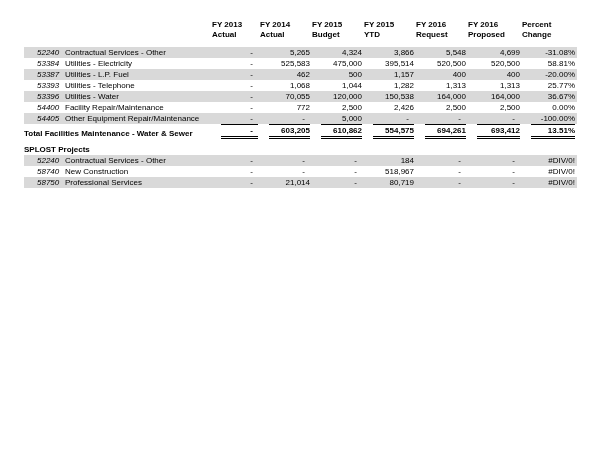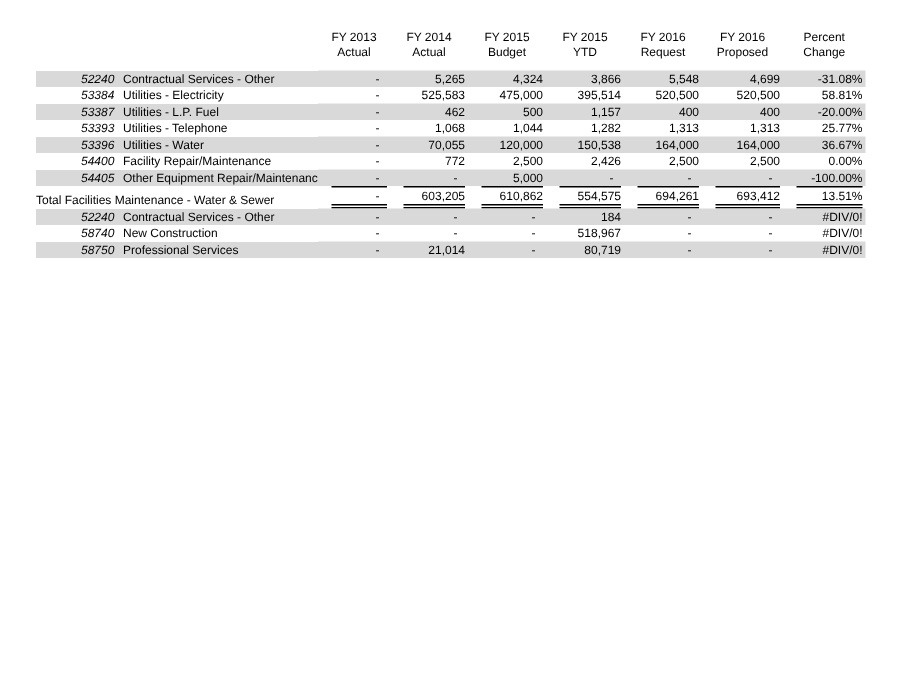--- a/index.html
+++ b/index.html
@@ -17,42 +17,42 @@
     position: absolute;
     left: 24px; top: 20px;
     width: 553px;
     border-collapse: collapse;
     table-layout: fixed;
     font-size: 8px;
   }
   th, td { padding: 0; margin: 0; vertical-align: bottom; }
 
   thead th {
-    font-weight: normal;
-    text-align: center;
+    font-weight: bold;
+    text-align: left;
     line-height: 10px;
     padding-bottom: 7px;
     vertical-align: top;
   }
 
   tbody td { height: 11px; line-height: 11px; }
   tr.shaded td { background: #d9d9d9; }
 
   td.desc { text-align: left; white-space: nowrap; overflow: hidden; }
   .code {
     font-style: italic;
     display: inline-block;
     width: 25px;
-    margin-left: 30px;
+    margin-left: 13px;
     text-align: left;
   }
   .detail-label { padding-left: 3px; }
 
   tr.section td { font-weight: bold; }
-  tr.total td { font-weight: normal; margin-top: 19px; }
+  tr.total td { font-weight: bold; margin-top: 19px; }
   
   tr.total + tr.section td { padding-top: 5px; }
 
   td.num { text-align: right; padding-right: 2px; padding-left: 9px; }
   td.num span.val { display: block; text-align: right; }
   td.num span.val.dash { padding-right: 5px; }
   tr.total td.num span.val {
     border-top: 1px solid #000;
     border-bottom: 3px double #000;
   }
@@ -300,20 +300,30 @@
           <td class="num">
             <span class="val">694,261</span>
           </td>
           <td class="num">
             <span class="val">693,412</span>
           </td>
           <td class="num">
             <span class="val">13.51%</span>
           </td>
         </tr>
+        <tr class="section">
+          <td class="desc">SPLOST Projects</td>
+          <td class="num"></td>
+          <td class="num"></td>
+          <td class="num"></td>
+          <td class="num"></td>
+          <td class="num"></td>
+          <td class="num"></td>
+          <td class="num"></td>
+        </tr>
         <tr class="detail shaded">
           <td class="desc"><span class="code">52240</span><span class="detail-label">Contractual Services - Other</span></td>
           <td class="num">
             <span class="val dash">-</span>
           </td>
           <td class="num">
             <span class="val dash">-</span>
           </td>
           <td class="num">
             <span class="val dash">-</span>

